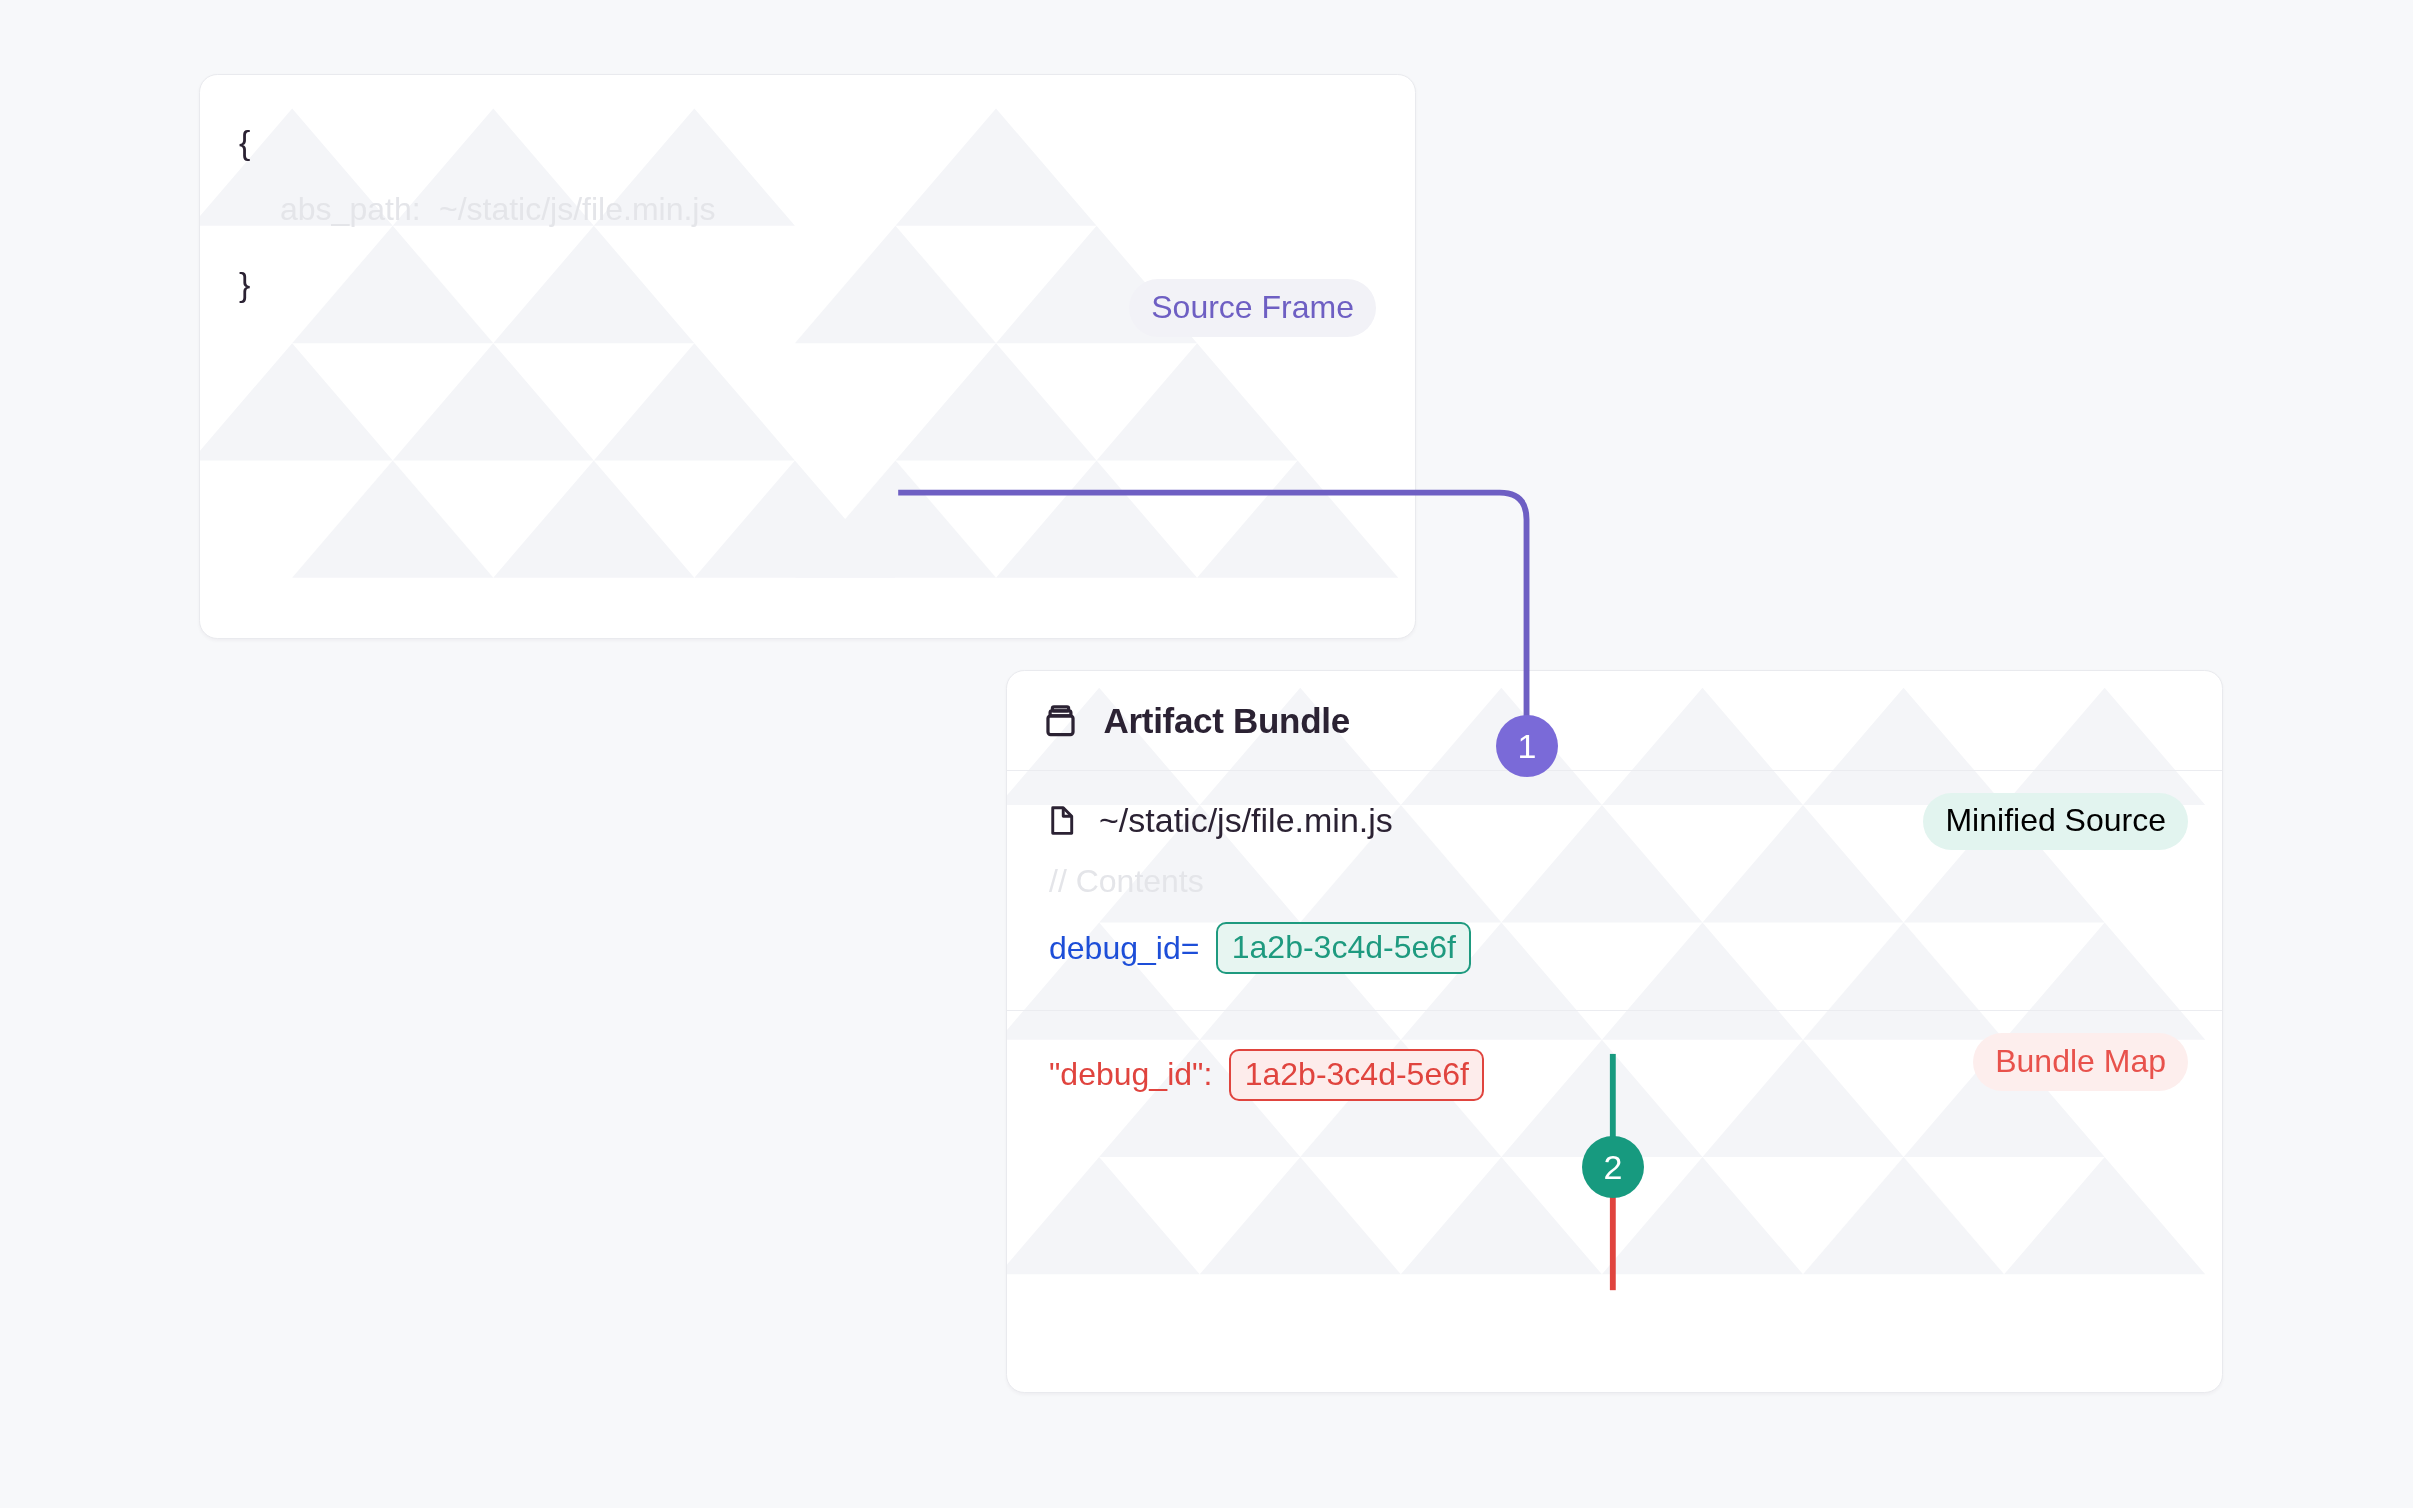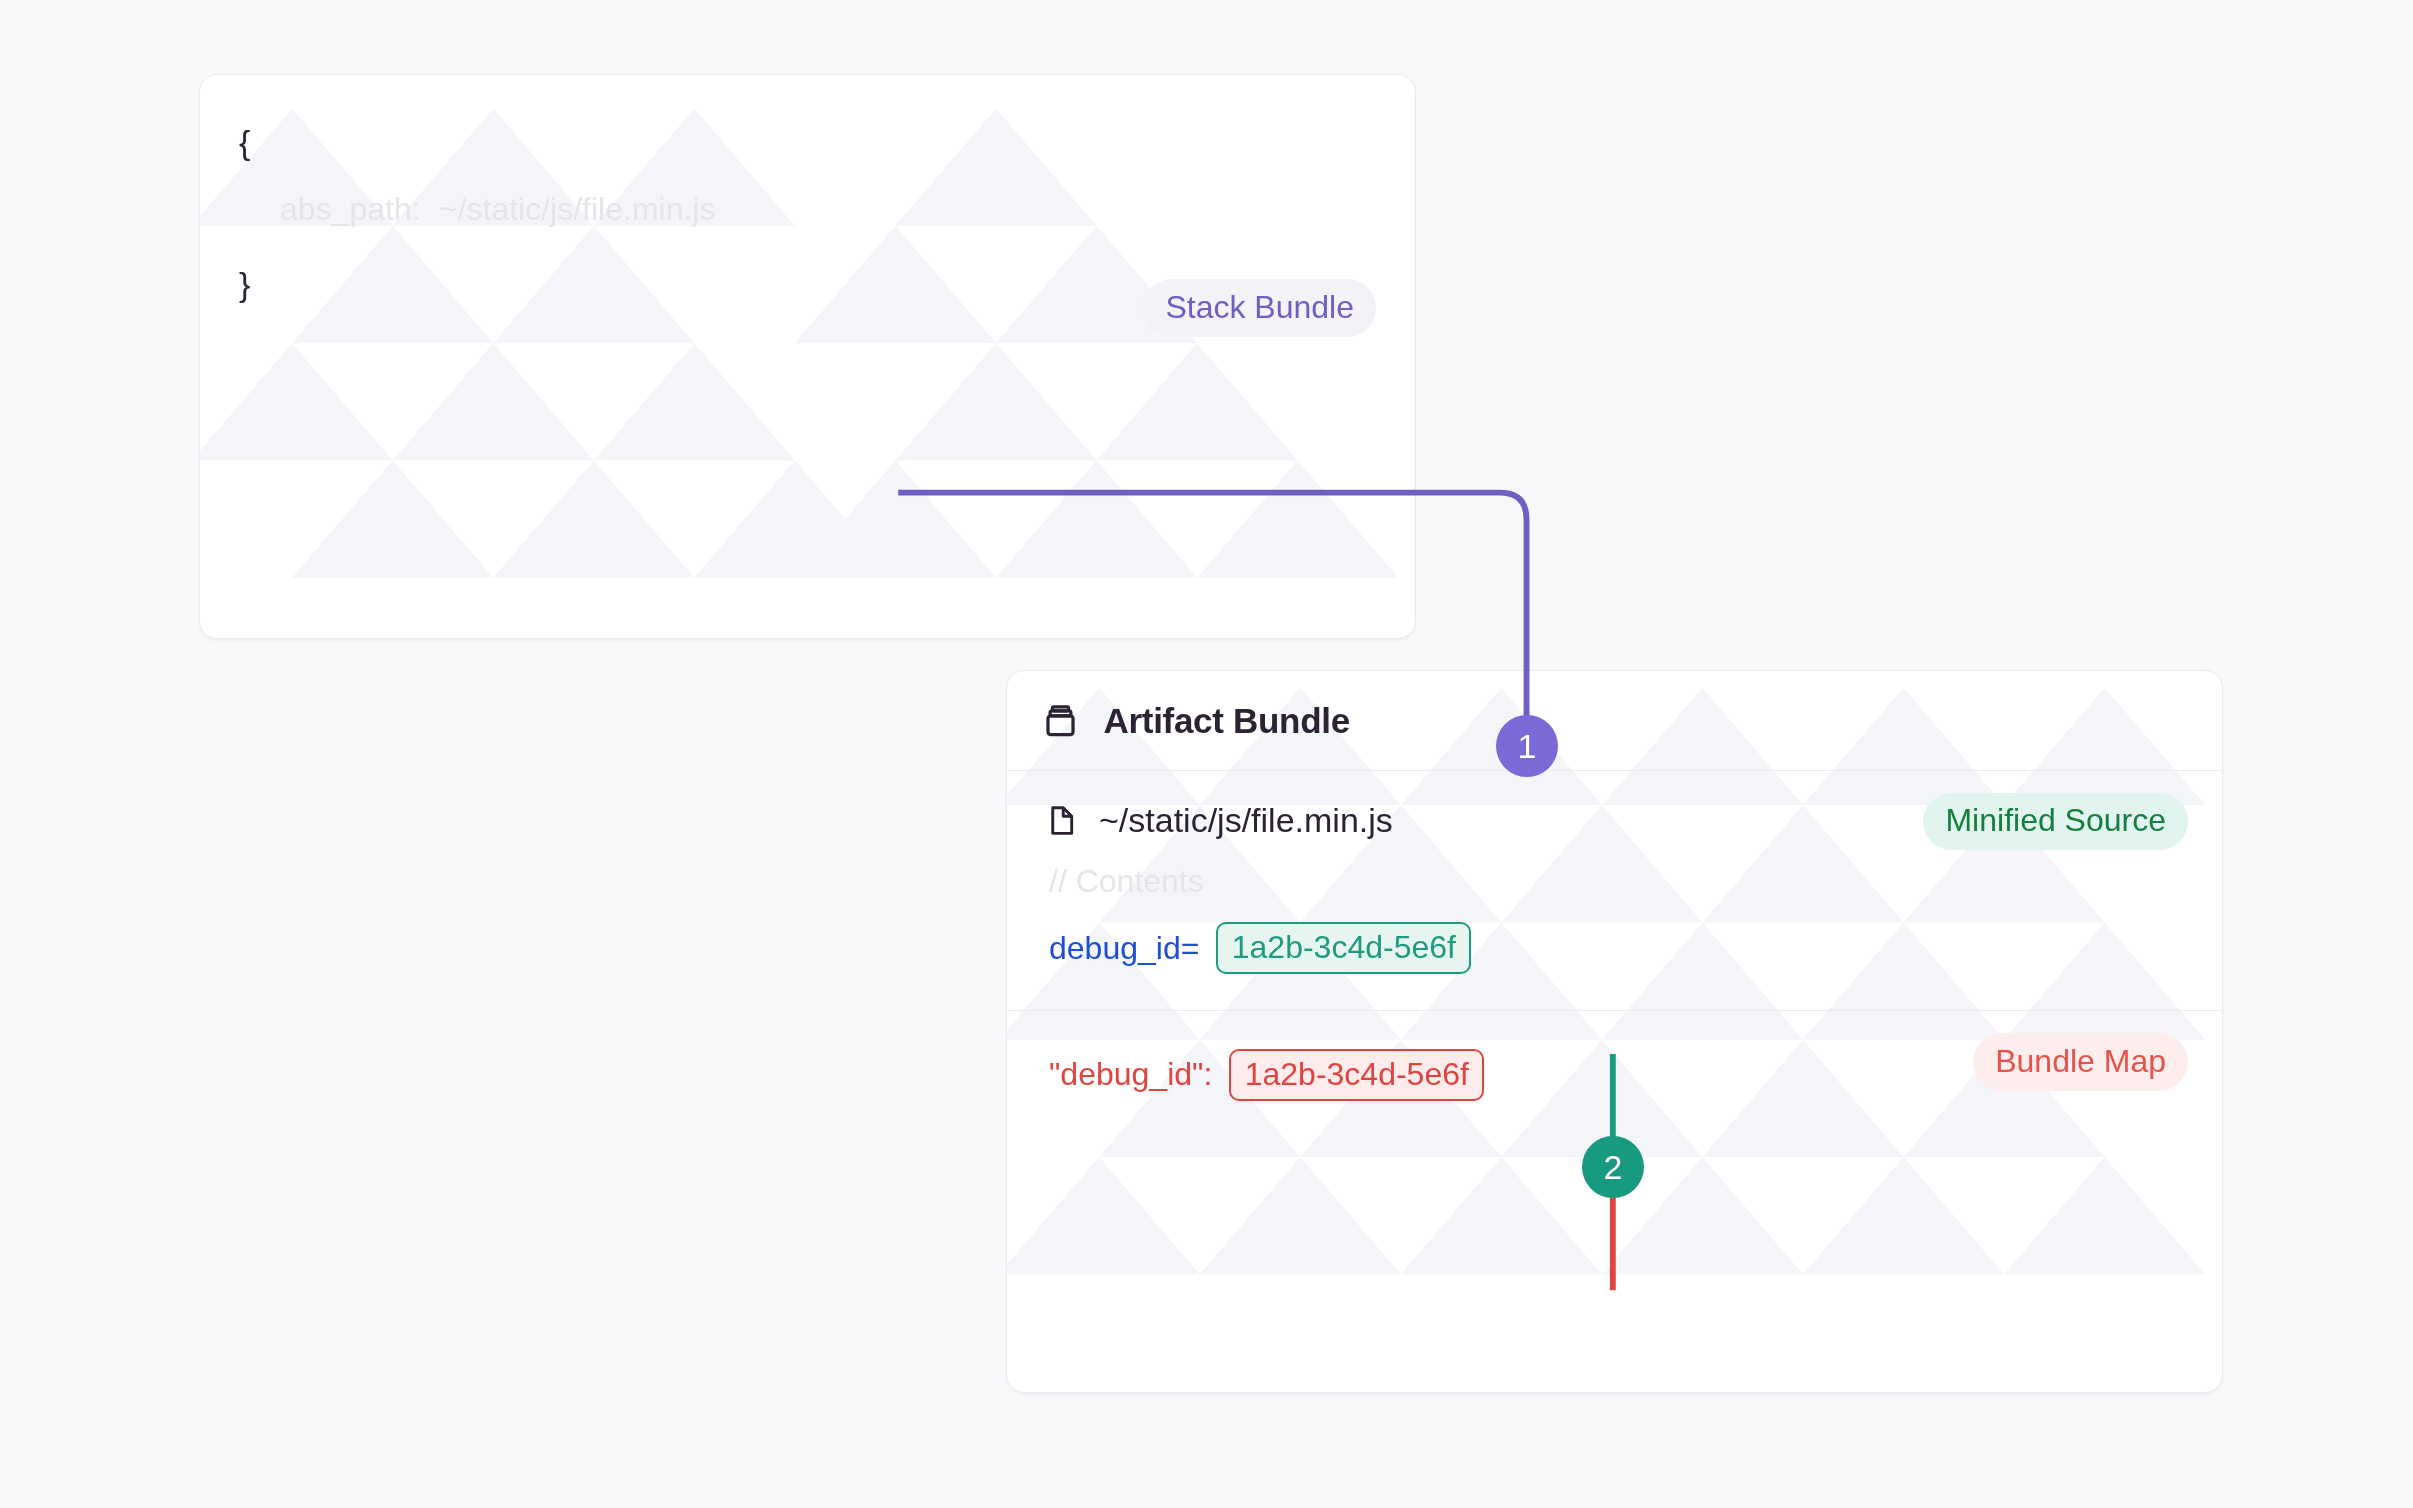--- a/index.html
+++ b/index.html
@@ -100,21 +100,21 @@
     display: inline-flex;
     align-items: center;
     justify-content: center;
     font-size: 32px;
     border-radius: 837px;
     padding: 11.7px 22px 14.2px 22px;
     line-height: 1;
     white-space: nowrap;
   }
   .pill-stackframe { color: #6e5fc3; background: #f2f2f7; }
-  .pill-minified   { color: #15803d; background: #e2f4ef; text-align: right; }
+  .pill-minified   { color: #000000; background: #e2f4ef; text-align: right; }
   .pill-sourcemap  { color: #e8524c; background: #fdeeed; }
 
   
   #artifact-card {
     left: 1006px; top: 670px;
     width: 1215px; height: 721px;
   }
   .row {
     position: relative;
     padding: 30px 37px 28.5px 37px;
@@ -207,21 +207,21 @@
         <span style="width:18.4px;"></span>
         <span class="kv-val-muted">~/static/js/file.min.js</span>
       </div>
 
 
       <div class="code-line" style="margin-top:8.4px;">
         <span class="brace">}</span>
       </div>
     </div>
 
-    <div class="pill pill-stackframe" style="right:39px; top:204px;">Stack Bundle</div>
+    <div class="pill pill-stackframe" style="right:39px; top:204px;">Source Frame</div>
   </div>
 
   <div class="card" id="artifact-card">
 
     <svg class="card-watermark" viewBox="0 0 1450 860" preserveAspectRatio="none">
       <g fill="#f4f5f8">
         <polygon points="110,20 230,160 -10,160"></polygon>
         <polygon points="350,20 470,160 230,160"></polygon>
         <polygon points="590,20 710,160 470,160"></polygon>
         <polygon points="830,20 950,160 710,160"></polygon>

